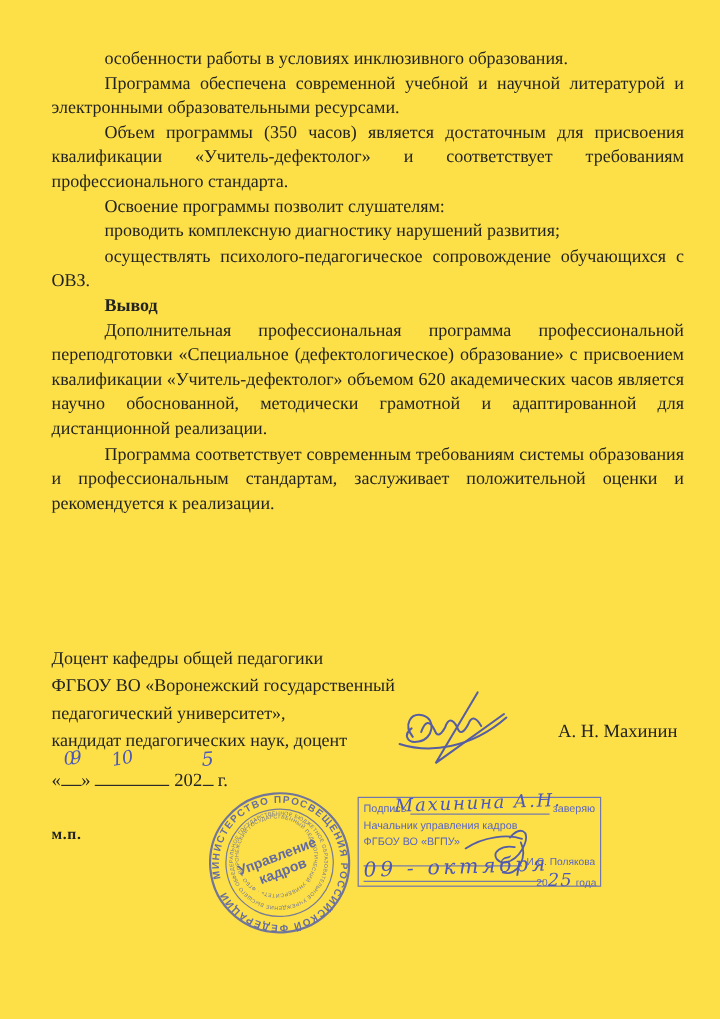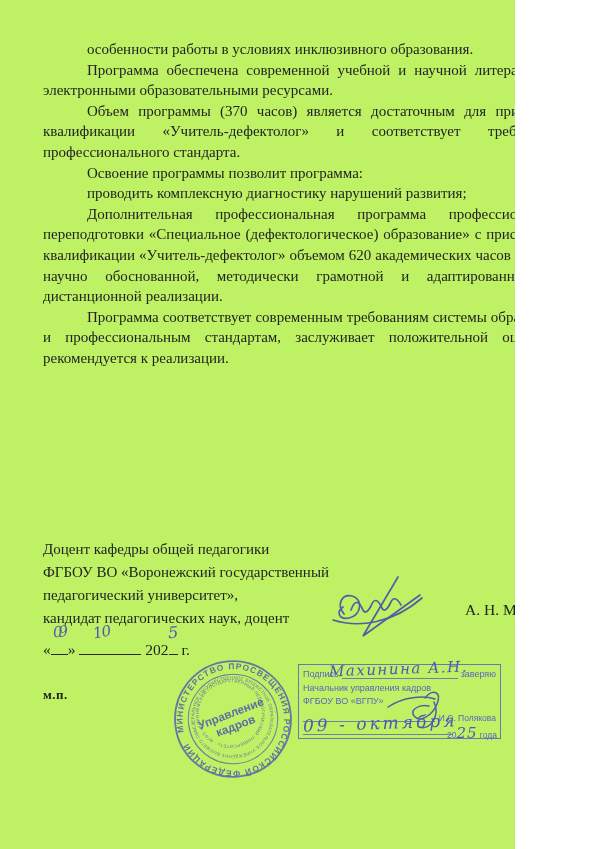--- a/index.html
+++ b/index.html
@@ -1,18 +1,18 @@
 <!DOCTYPE html>
 <html lang="ru"><head>
 <meta charset="utf-8">
 <style>
   html,body{margin:0;padding:0;background:#ffffff;}
   .page{
-    position:relative;width:515px;height:849px;overflow:hidden;
-    background:#bef264;
+    position:relative;width:600px;height:849px;overflow:hidden;
+    background:#fde047;
     font-family:"Liberation Serif", serif;color:#232323;
   }
   
   .content{
     position:absolute;left:43px;top:39px;width:527px;
     font-size:15px;line-height:20.6px;text-align:justify;
   }
   .content p{margin:0;text-indent:44px;}
   .content p.bold{font-weight:bold;}
   
@@ -54,23 +54,25 @@
   svg text{user-select:none;}
 </style>
 </head>
 <body>
 
 <div class="page">
 
   <div class="content">
     <p>особенности работы в условиях инклюзивного образования.</p>
     <p>Программа обеспечена современной учебной и научной литературой и электронными образовательными ресурсами.</p>
-    <p>Объем программы (370 часов) является достаточным для присвоения квалификации «Учитель-дефектолог» и соответствует требованиям профессионального стандарта.</p>
-    <p>Освоение программы позволит программа:</p>
+    <p>Объем программы (350 часов) является достаточным для присвоения квалификации «Учитель-дефектолог» и соответствует требованиям профессионального стандарта.</p>
+    <p>Освоение программы позволит слушателям:</p>
     <p>проводить комплексную диагностику нарушений развития;</p>
+    <p>осуществлять психолого-педагогическое сопровождение обучающихся с ОВЗ.</p>
+    <p class="bold">Вывод</p>
     <p>Дополнительная профессиональная программа профессиональной переподготовки «Специальное (дефектологическое) образование» с присвоением квалификации «Учитель-дефектолог» объемом 620 академических часов является научно обоснованной, методически грамотной и адаптированной для дистанционной реализации.</p>
     <p>Программа соответствует современным требованиям системы образования и профессиональным стандартам, заслуживает положительной оценки и рекомендуется к реализации.</p>
   </div>
 
   <div class="sig-block">
     <div>Доцент кафедры общей педагогики</div>
     <div>ФГБОУ ВО «Воронежский государственный</div>
     <div>педагогический университет»,</div>
     <div>кандидат педагогических наук, доцент</div>
   </div>

